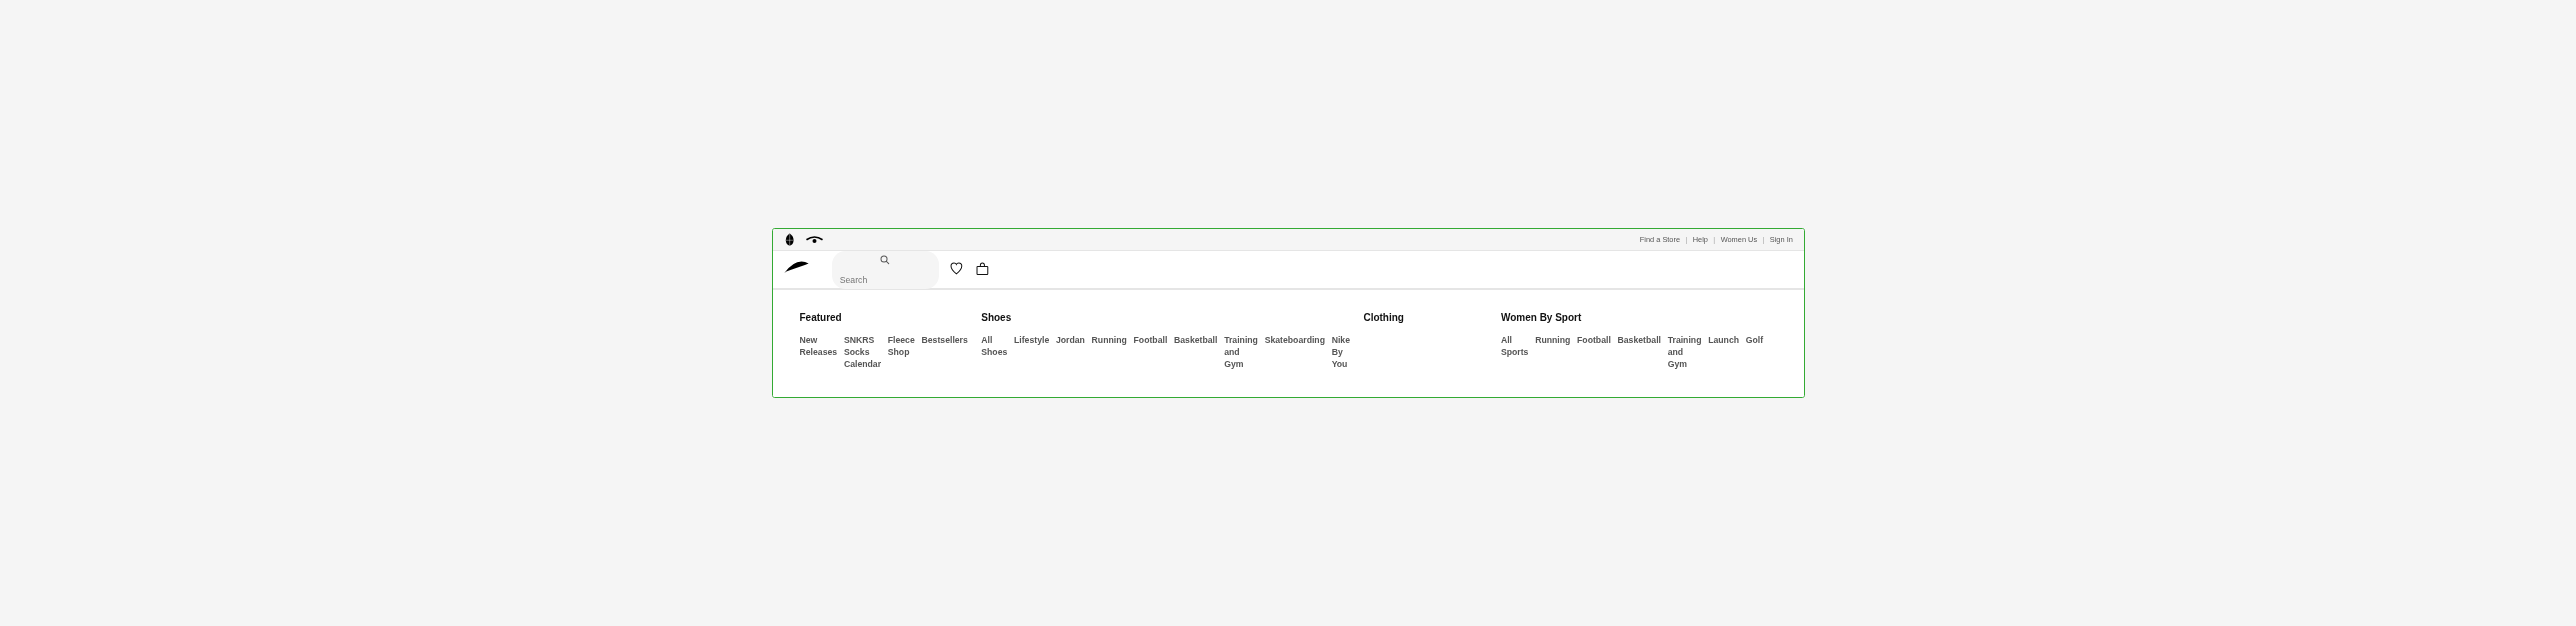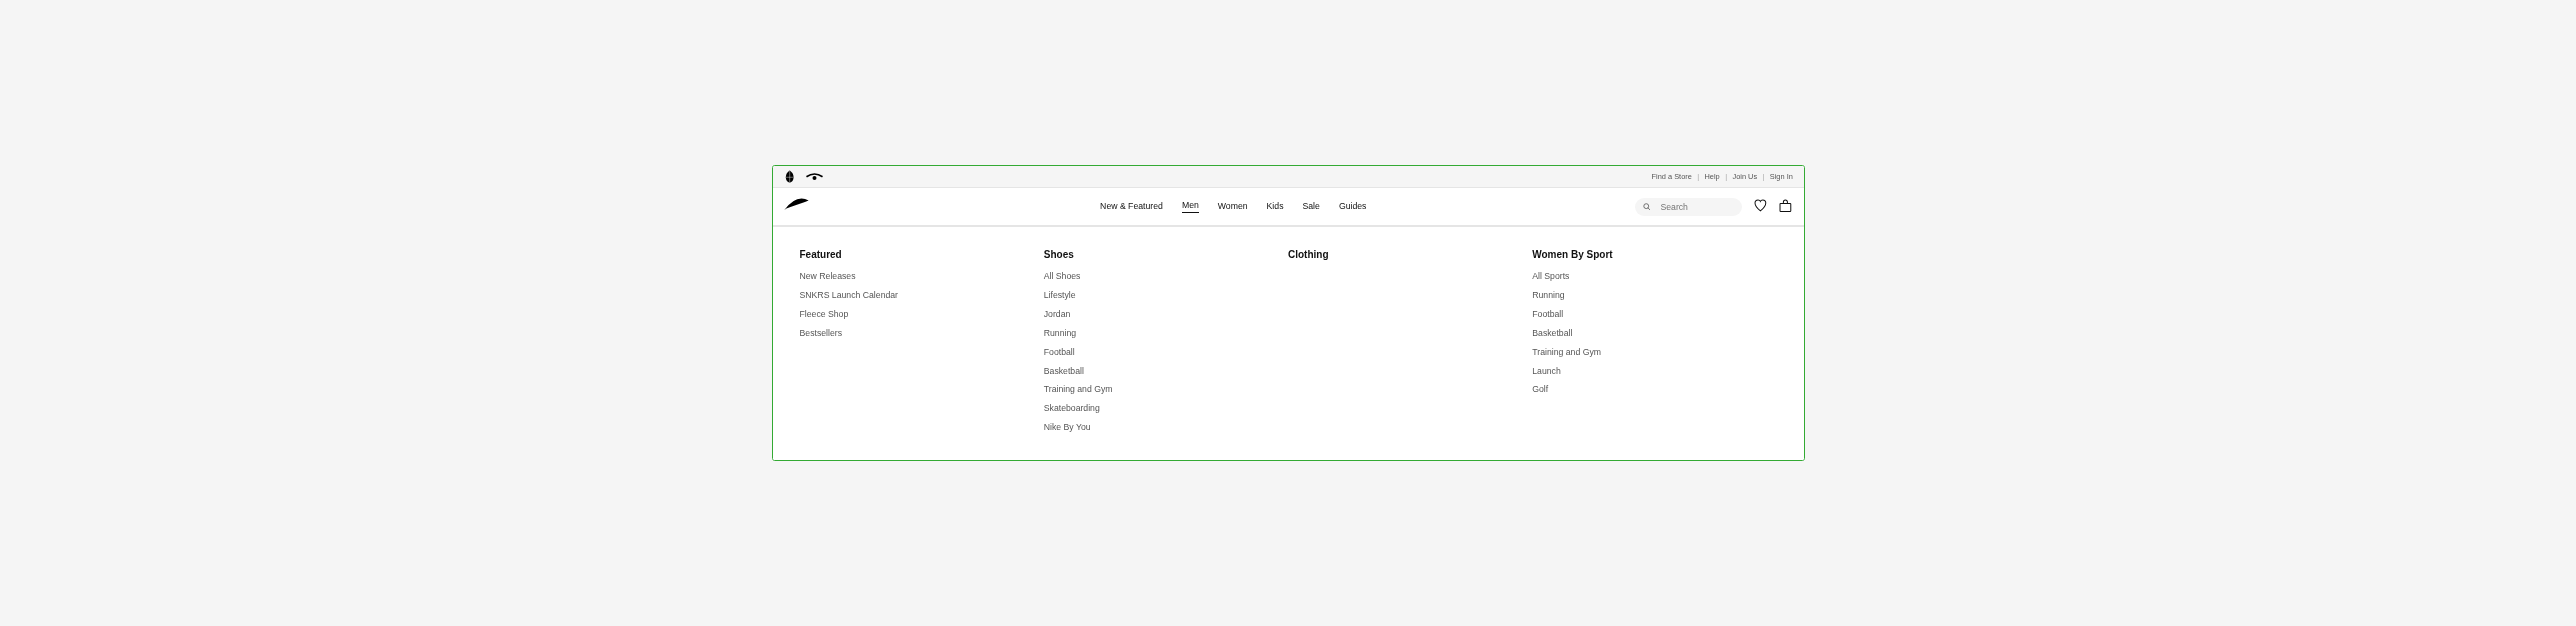--- a/index.html
+++ b/index.html
@@ -116,20 +116,21 @@
     }
 
     .search-box {
       display: flex;
       align-items: center;
       background: #f5f5f5;
       border-radius: 13.4px;
       padding: 4px 8px;
       gap: 10px;
       width: 107px;
+      flex-direction: column;
     }
 
     .search-box input {
       border: none;
       background: transparent;
       font-size: 8.7px;
       color: #555;
       outline: none;
       width: 100%;
     }
@@ -158,22 +159,23 @@
 
     .column-header {
       font-size: 10px;
       font-weight: 700;
       color: #111;
       margin-bottom: 10.7px;
     }
 
     .column-items {
       display: flex;
-      flex-direction: column;
+      flex-direction: row;
       gap: 6.7px;
+      font-weight: bold;
     }
 
     .column-item {
       font-size: 8.7px;
       color: #555;
       cursor: pointer;
       text-decoration: none;
       line-height: 1.4;
     }
   </style>
@@ -194,42 +196,34 @@
       <svg width="19" height="13.4" viewBox="0 0 28 20" fill="none">
         <path d="M2 10 Q14 2 26 10" stroke="black" stroke-width="2.5" fill="none"></path>
         <circle cx="14" cy="12" r="3" fill="black"></circle>
       </svg>
     </div>
     <div class="utility-bar-right">
       <span>Find a Store</span>
       <span class="divider">|</span>
       <span>Help</span>
       <span class="divider">|</span>
-      <span>Join Us</span>
+      <span>Women Us</span>
       <span class="divider">|</span>
       <span>Sign In</span>
     </div>
   </div>
 
   <div class="main-header">
 
     <div class="nike-logo">
       <svg width="27" height="19" viewBox="0 0 40 28" fill="black">
         <path d="M2 22 Q20 -2 38 8 Q28 12 10 18 Q4 20 2 22Z"></path>
       </svg>
     </div>
 
-    <nav class="main-nav">
-      <a class="nav-item">New &amp; Featured</a>
-      <a class="nav-item active">Men</a>
-      <a class="nav-item">Women</a>
-      <a class="nav-item">Kids</a>
-      <a class="nav-item">Sale</a>
-      <a class="nav-item">Guides</a>
-    </nav>
 
     <div class="header-right">
       <div class="search-box">
         <svg width="9.4" height="9.4" viewBox="0 0 14 14" fill="none">
           <circle cx="6" cy="6" r="4.5" stroke="#555" stroke-width="1.5"></circle>
           <line x1="9.5" y1="9.5" x2="13" y2="13" stroke="#555" stroke-width="1.5" stroke-linecap="round"></line>
         </svg>
         <input type="text" placeholder="Search" style="">
       </div>
       <div class="header-icon">
@@ -246,21 +240,21 @@
     </div>
   </div>
 
   <div class="dropdown-menu">
     <div class="dropdown-columns">
 
       <div class="dropdown-column">
         <div class="column-header">Featured</div>
         <div class="column-items">
           <a class="column-item">New Releases</a>
-          <a class="column-item">SNKRS Launch Calendar</a>
+          <a class="column-item">SNKRS Socks Calendar</a>
           <a class="column-item">Fleece Shop</a>
           <a class="column-item">Bestsellers</a>
         </div>
       </div>
 
       <div class="dropdown-column">
         <div class="column-header">Shoes</div>
         <div class="column-items">
           <a class="column-item">All Shoes</a>
           <a class="column-item">Lifestyle</a>

